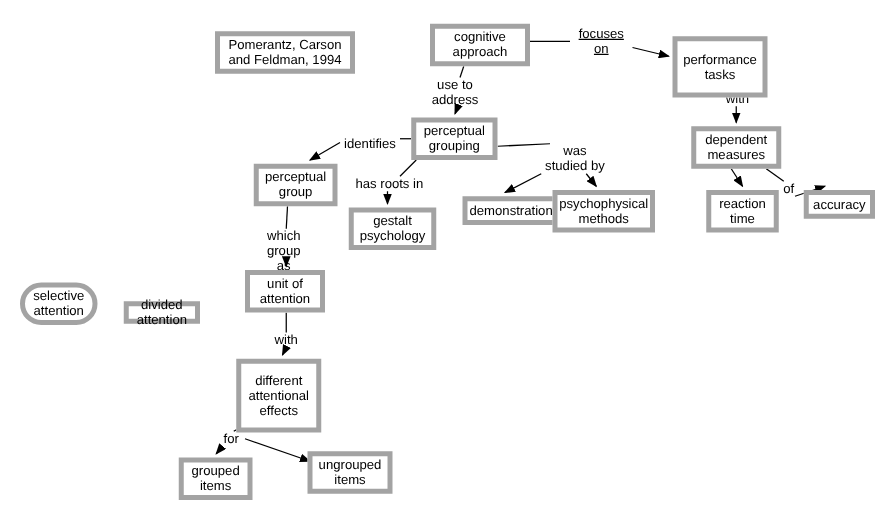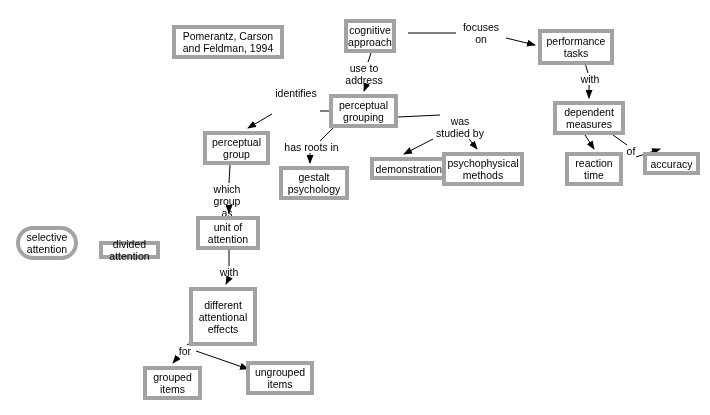--- a/index.html
+++ b/index.html
@@ -84,41 +84,41 @@
       <path d="M 469,139 L 477,149" stroke="#000000" stroke-width="1" fill="none" marker-end="url(#arrowhead)"></path>
       <path d="M 230,165 L 229,183" stroke="#000000" stroke-width="1" fill="none"></path>
       <path d="M 229,207 L 229,213" stroke="#000000" stroke-width="1" fill="none" marker-end="url(#arrowhead)"></path>
       <path d="M 229,250 L 229,266" stroke="#000000" stroke-width="1" fill="none"></path>
       <path d="M 229,278 L 226,284" stroke="#000000" stroke-width="1" fill="none" marker-end="url(#arrowhead)"></path>
       <path d="M 210,332 L 187,345" stroke="#000000" stroke-width="1" fill="none"></path>
       <path d="M 178,357 L 173,363" stroke="#000000" stroke-width="1" fill="none" marker-end="url(#arrowhead)"></path>
       <path d="M 196,351 L 248,369" stroke="#000000" stroke-width="1" fill="none" marker-end="url(#arrowhead)"></path>
     </svg>
   <div id="label-layer">
-      <div class="label" style="left: 456px; top: 21px; width: 50px;">focuses
+      <div class="label" style="left: 456px; top: 21px; width: 50px; text-decoration: underline;">focuses
 on</div>
       <div class="label" style="left: 339px; top: 62px; width: 50px;">use to
 address</div>
       <div class="label" style="left: 576px; top: 73px; width: 28px;">with</div>
-      <div class="label" style="left: 272px; top: 87px; width: 48px;">identifies</div>
+      <div class="label" style="left: 272px; top: 109px; width: 48px;">identifies</div>
       <div class="label" style="left: 433px; top: 115px; width: 54px;">was
 studied by</div>
       <div class="label" style="left: 283px; top: 141px; width: 57px;">has roots in</div>
       <div class="label" style="left: 625px; top: 145px; width: 12px;">of</div>
       <div class="label" style="left: 207px; top: 183px; width: 40px;">which
 group as</div>
       <div class="label" style="left: 215px; top: 266px; width: 28px;">with</div>
       <div class="label" style="left: 176px; top: 345px; width: 18px;">for</div>
     </div>
   <div id="node-layer">
       <div class="node" style="left: 172px; top: 25px; width: 112px; height: 34px;">Pomerantz, Carson
 and Feldman, 1994</div>
-      <div class="node" style="left: 344px; top: 19px; width: 52px; height: 34px; text-align: center;">cognitive
+      <div class="node" style="left: 344px; top: 19px; width: 80px; height: 34px; text-align: center;">cognitive
 approach</div>
-      <div class="node" style="left: 538px; top: 29px; width: 76px; height: 36px;">performance
+      <div class="node" style="left: 538px; top: 29px; width: 76px; height: 49px;">performance
 tasks</div>
       <div class="node" style="left: 553px; top: 101px; width: 72px; height: 34px;">dependent
 measures</div>
       <div class="node" style="left: 329px; top: 94px; width: 69px; height: 34px;">perceptual
 grouping</div>
       <div class="node" style="left: 203px; top: 131px; width: 67px; height: 34px;">perceptual
 group</div>
       <div class="node" style="left: 279px; top: 166px; width: 70px; height: 34px;">gestalt
 psychology</div>
       <div class="node" style="left: 356px; top: 157px; width: 83px; height: 23px; margin-left: 14px;">demonstrations</div>

